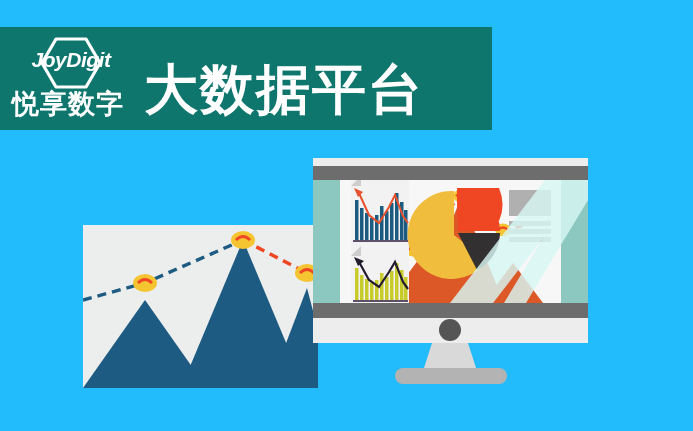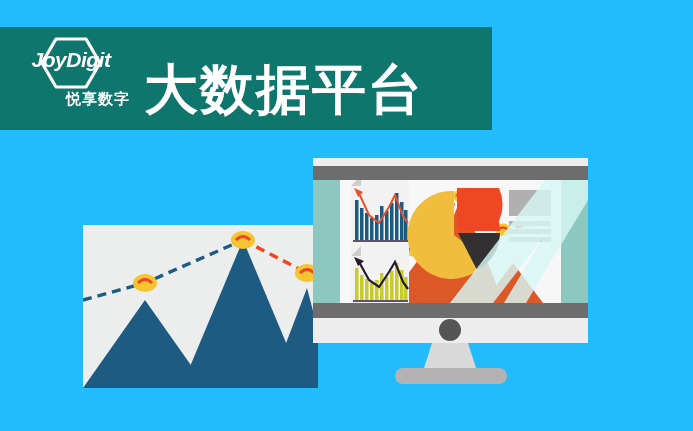--- a/index.html
+++ b/index.html
@@ -62,23 +62,23 @@
     font-style: italic;
     letter-spacing: -0.5px;
     line-height: 1;
     white-space: nowrap;
   }
   #brand-subtitle {
     position: absolute;
     left: 0;
     top: 58px;
     width: 118px;
-    text-align: right;
+    text-align: left;
     color: #ffffff;
-    font-size: 15px;
+    font-size: 27px;
     font-weight: bold;
     line-height: 1;
     letter-spacing: 1px;
     white-space: nowrap;
   }
 
   #banner-title {
     color: #ffffff;
     font-size: 54px;
     font-weight: bold;

